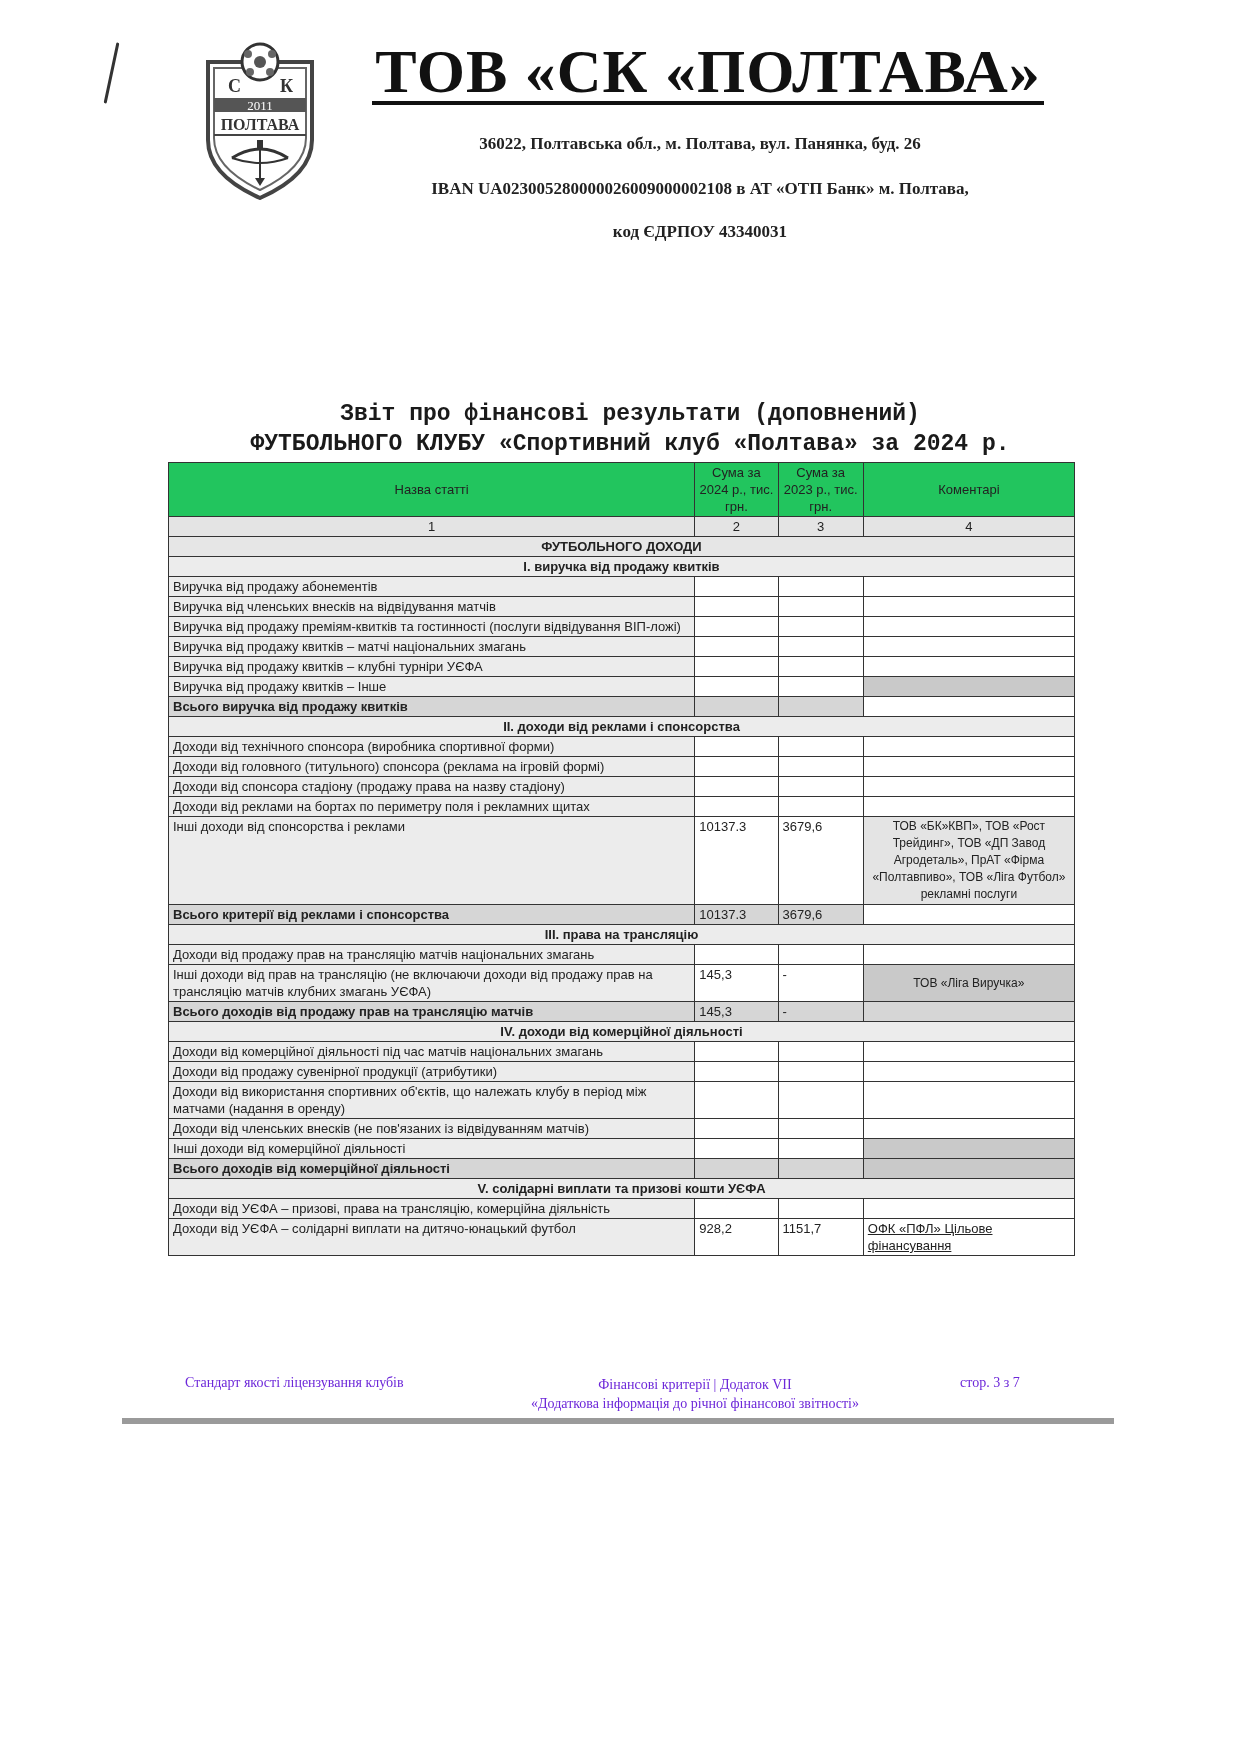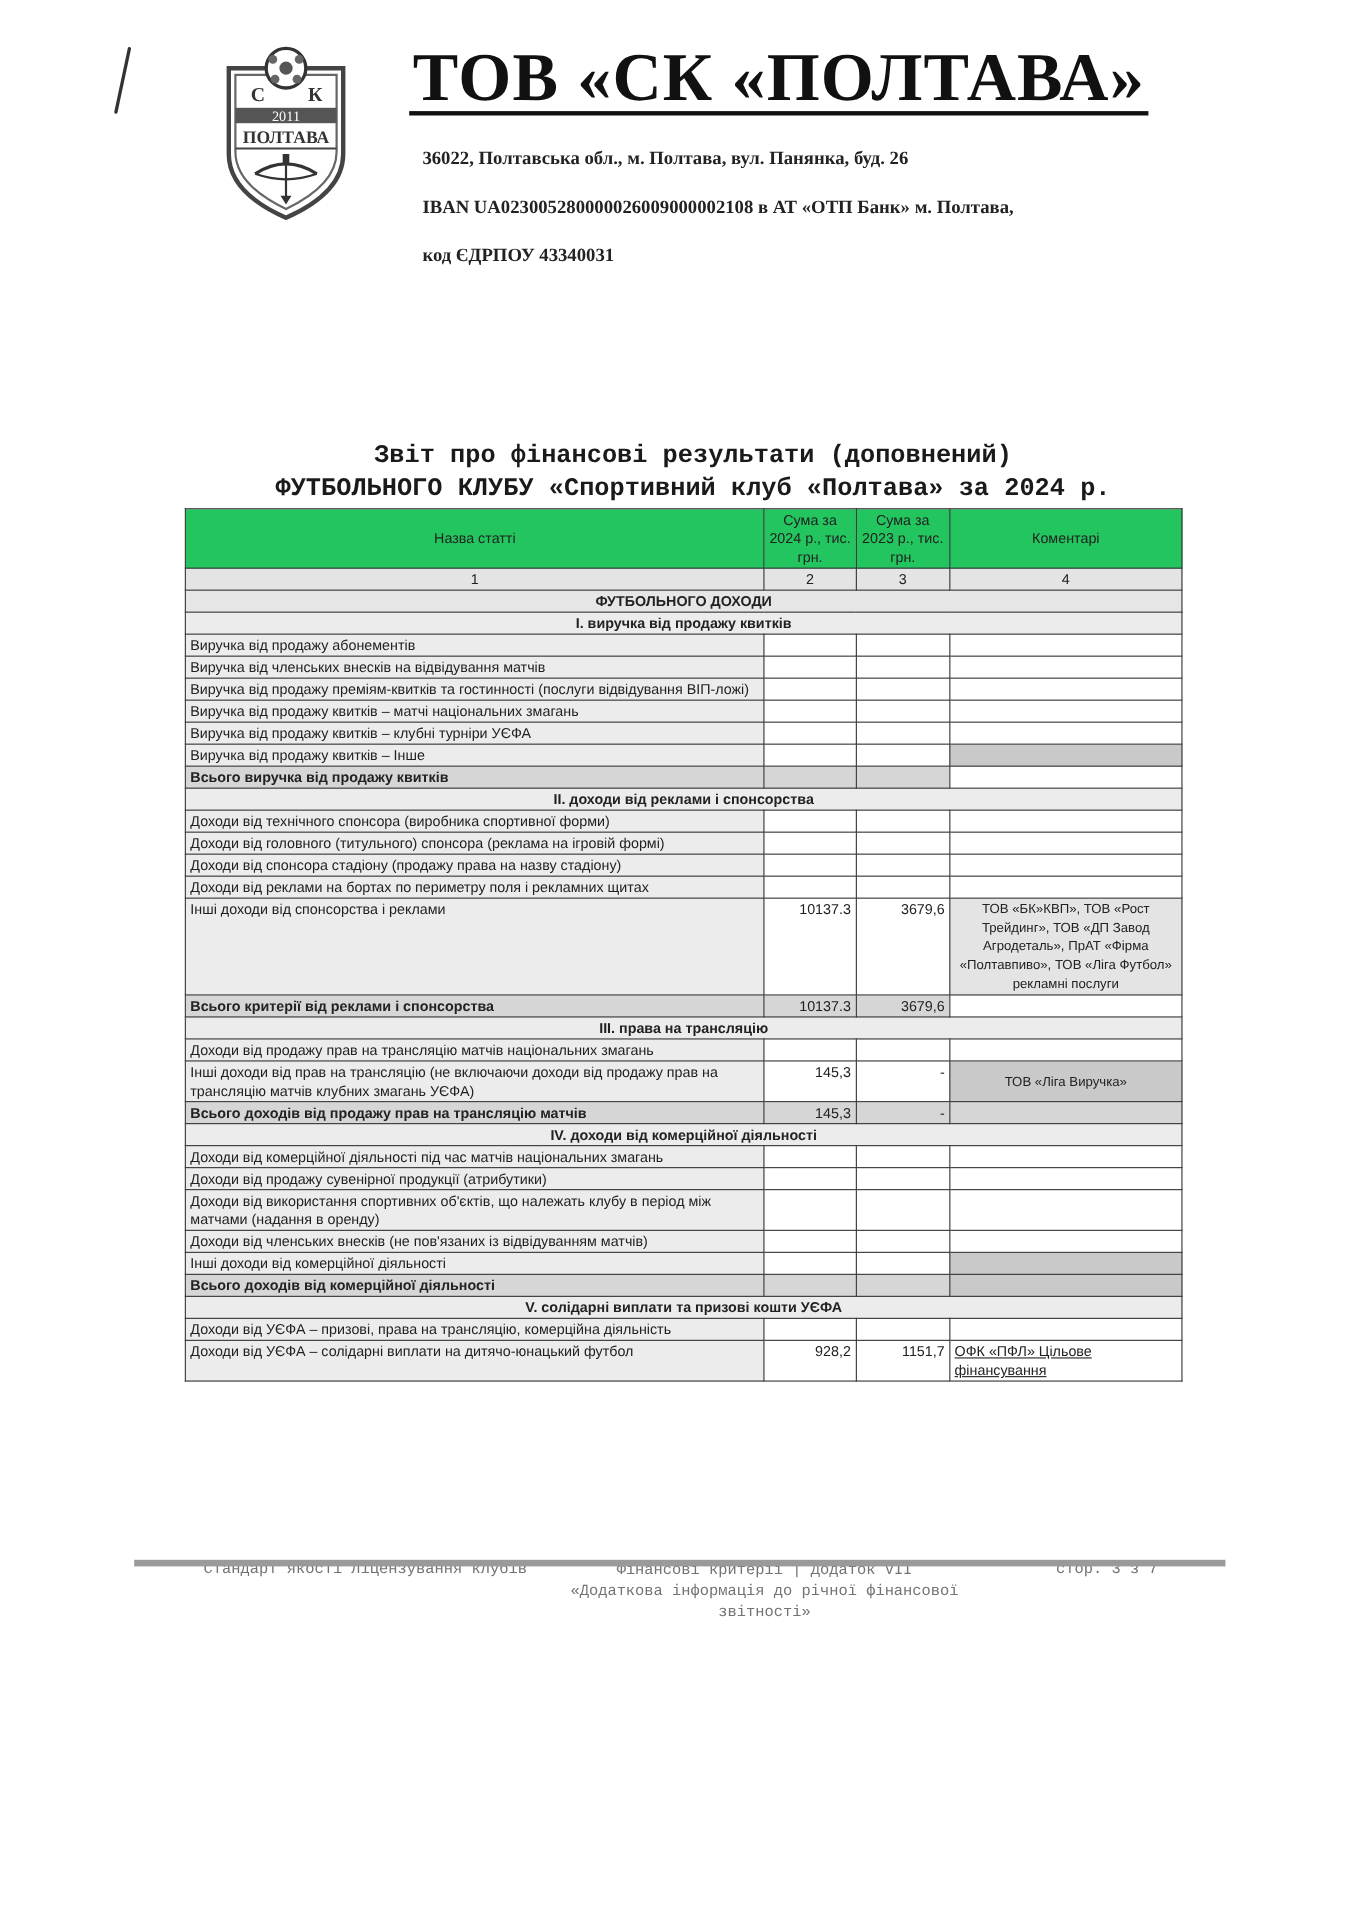--- a/index.html
+++ b/index.html
@@ -11,21 +11,21 @@
 
   
   .logo { position: absolute; left: 200px; top: 40px; width: 120px; height: 160px; }
 
   .company-title {
     position: absolute; left: 372px; top: 36px; width: 672px; text-align: center;
     font-family: "Liberation Serif", serif; font-weight: bold; font-size: 62px; letter-spacing: 1px;
     line-height: 70px; color: #111;
   }
   .title-rule { position: absolute; left: 372px; top: 101px; width: 672px; height: 4px; background: #111; }
-  .addr { position: absolute; left: 384px; width: 672px; text-align: left; font-weight: bold; font-size: 17px; color: #222; }
+  .addr { position: absolute; left: 364px; width: 672px; text-align: center; font-weight: bold; font-size: 17px; color: #222; }
   .addr1 { top: 134px; }
   .addr2 { top: 179px; }
   .addr3 { top: 222px; }
 
   .report-title {
     position: absolute; left: 160px; top: 383px; width: 940px; text-align: center;
     font-family: Liberation Mono, monospace; font-weight: bold; font-size: 23px; line-height: 30px; color: #1a1a1a; margin-top: 16px;
   }
 
   table.fin {
@@ -38,29 +38,29 @@
   }
   table.fin th { background: #22c55e; font-weight: normal; vertical-align: middle; }
   .c1 { width: 506px; }
   .c2 { width: 80px; }
   .c3 { width: 82px; }
   .c4 { width: 203px; }
   .num-row td { background: #e4e4e4; text-align: center; font-weight: normal; }
   .section td { background: #e6e6e6; text-align: center; font-weight: bold; }
   .sub td { background: #ececec; text-align: center; font-weight: bold; }
   td.lbl { background: #ececec; }
-  td.val { text-align: right; background: #fff; }
+  td.val { text-align: left; background: #fff; }
   td.cmt { text-align: center; background: #fff; font-size: 12px; line-height: 16px; }
   td.cmt-left { text-align: left; text-decoration: underline; }
   td.shade { background: #c9c9c9; }
   tr.total td { background: #d6d6d6; font-weight: bold; }
   tr.total td.val { background: #d6d6d6; font-weight: normal; }
   tr.total td.white { background: #fff; }
 
-  .footer { position: absolute; top: 1375px; font-family: Liberation Mono, monospace; font-size: 14px; color: #737373; margin-top: 44px; }
+  .footer { position: absolute; top: 1375px; font-family: Liberation Serif, serif; font-size: 14px; color: #6d28d9; }
   .f-left { left: 185px; }
   .f-mid { left: 480px; width: 430px; text-align: center; line-height: 19px; }
   .f-right { left: 960px; }
   .footer-rule { position: absolute; left: 122px; top: 1418px; width: 992px; height: 6px; background: #9a9a9a; }
 </style>
 </head>
 <body>
 
 <div class="pen-mark"></div>
 

